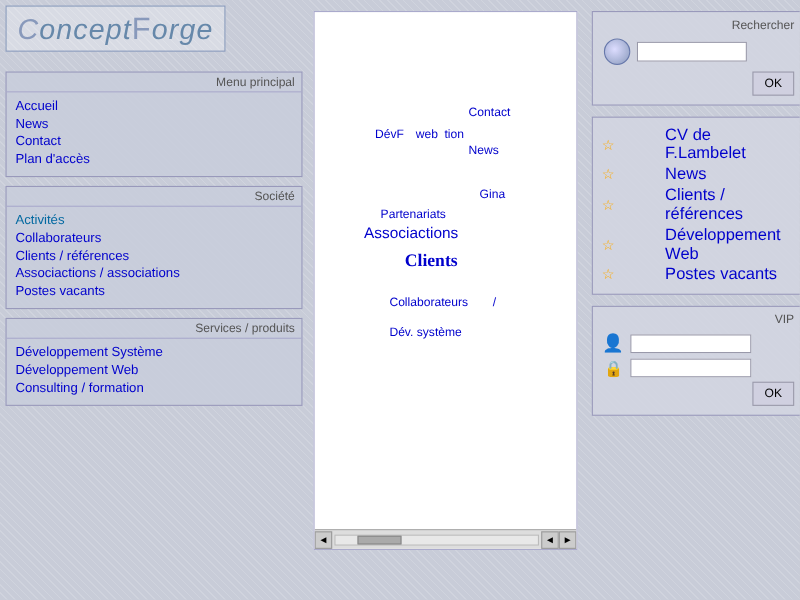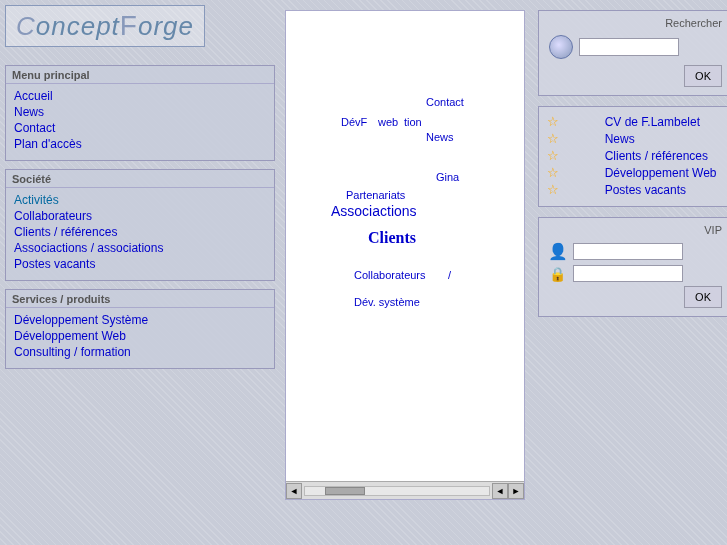--- a/index.html
+++ b/index.html
@@ -49,26 +49,26 @@
       width: 270px;
     }
 
     .menu-box {
       background: rgba(200,205,220,0.85);
       border: 1px solid #9999bb;
       margin-bottom: 8px;
       padding-bottom: 8px;
     }
     .menu-box-title {
+      text-align: right;
       font-size: 11px;
       color: #555;
       padding: 3px 6px 2px;
       border-bottom: 1px solid #aaaacc;
       margin-bottom: 4px;
-      font-weight: bold;
     }
     .menu-box a {
       display: block;
       color: #0000cc;
       text-decoration: none;
       padding: 1px 8px;
       font-size: 12px;
     }
 
     
@@ -235,21 +235,21 @@
       align-items: center;
       gap: 4px;
       padding: 1px 0;
     }
     .star-icon {
       color: #ffaa00;
       font-size: 13px;
     }
     .pages-link a {
       color: #0000cc;
-      font-size: 12px;
+      font-size: 15px;
       text-decoration: none;
       padding-left: 42px;
     }
 
     
     .vip-box {
       background: rgba(210,213,225,0.9);
       border: 1px solid #9999bb;
       padding: 6px 8px 8px;
     }

